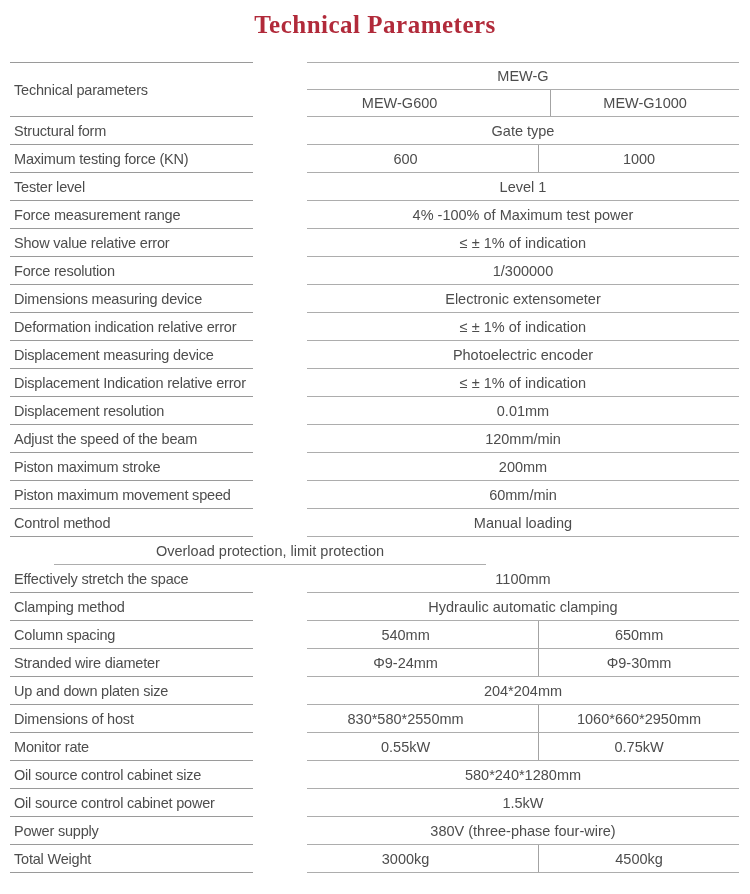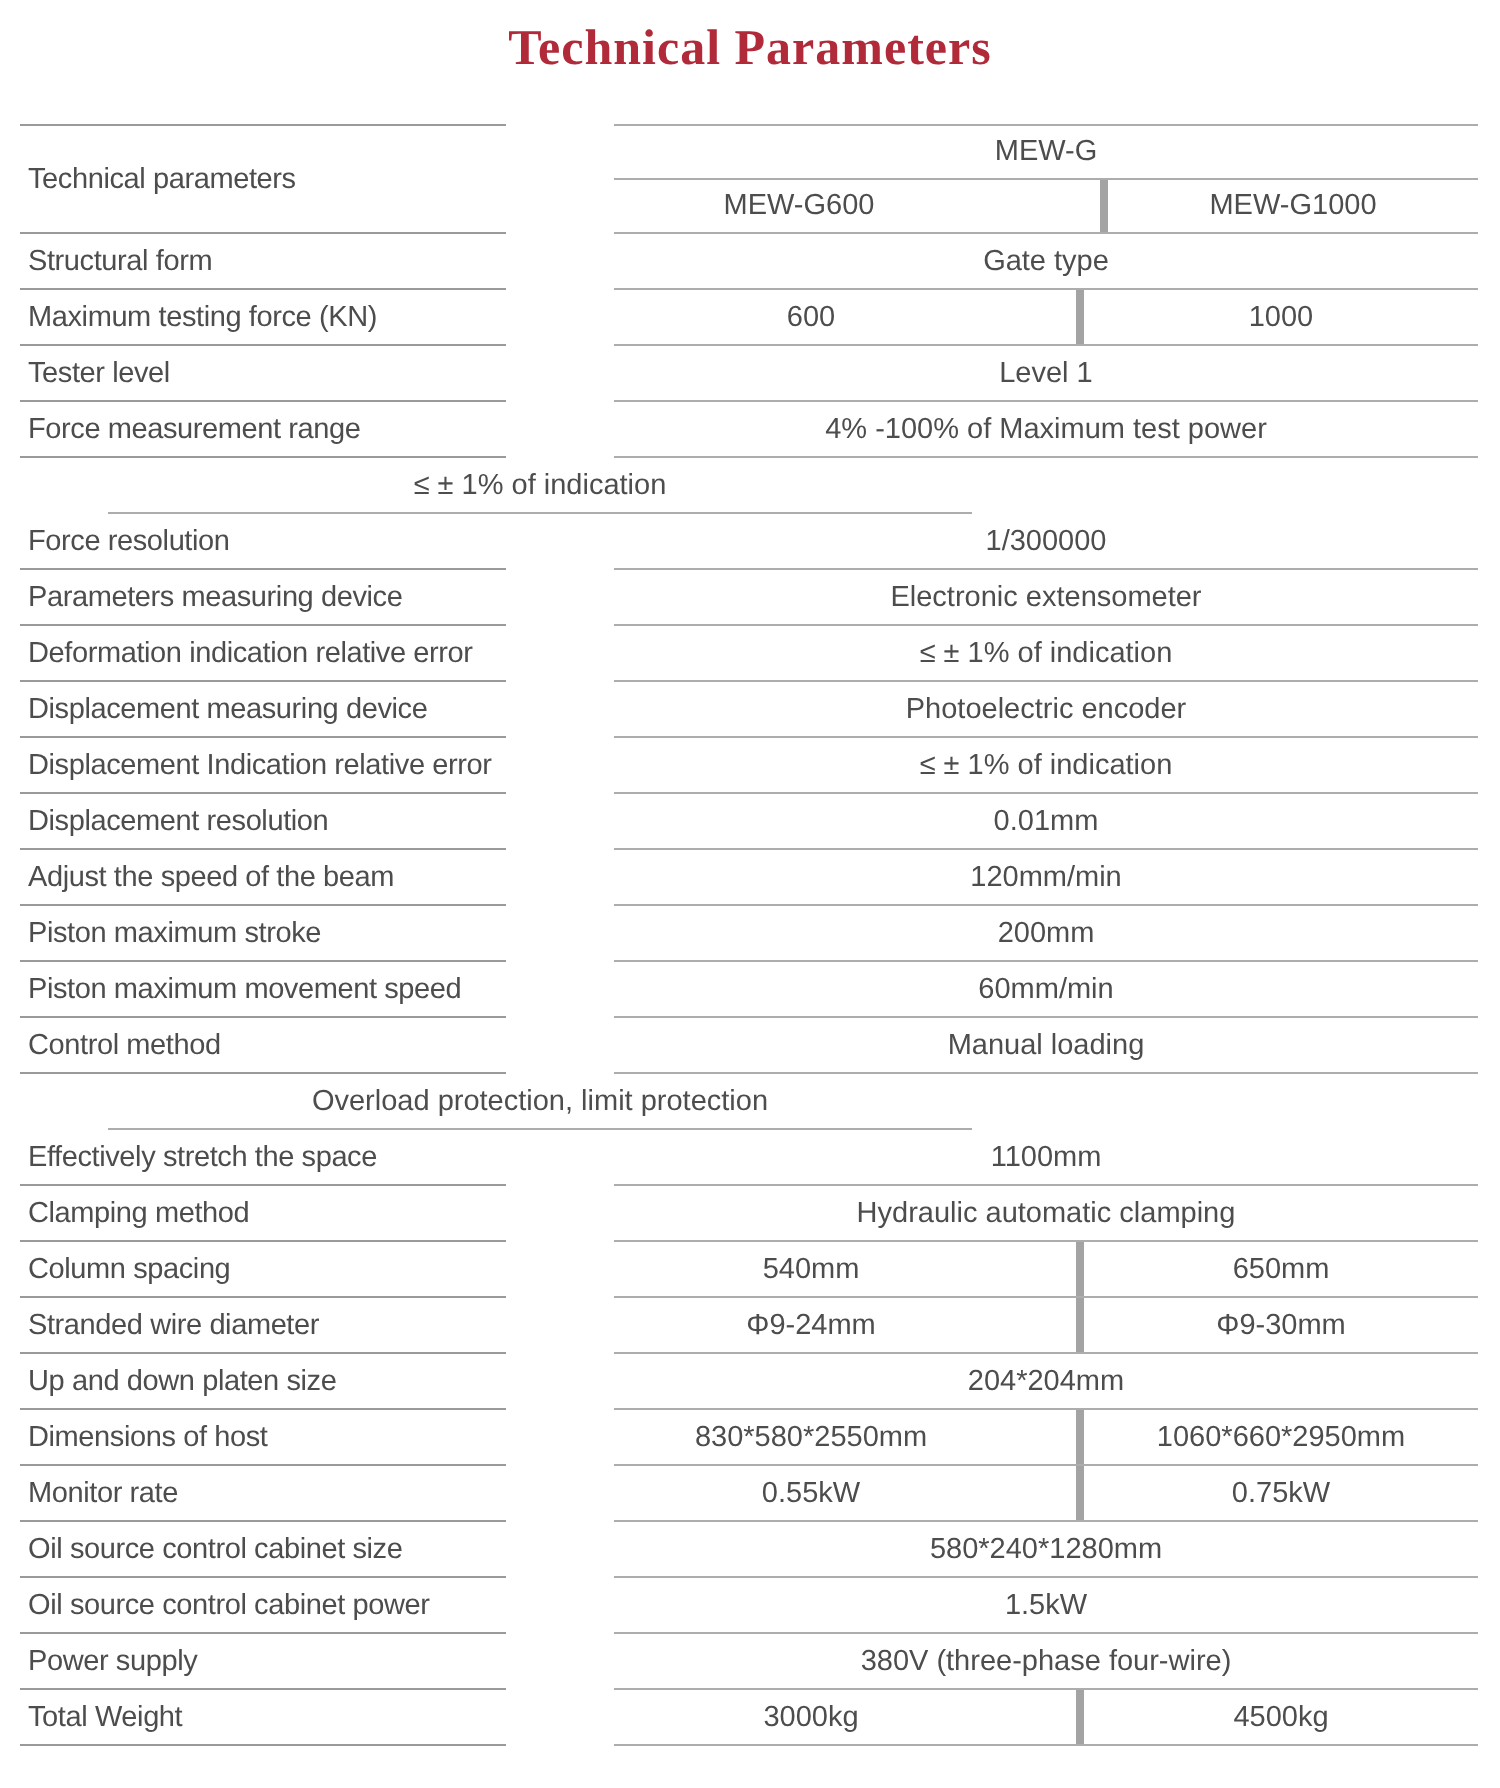--- a/index.html
+++ b/index.html
@@ -63,21 +63,21 @@
     border-bottom:1px solid #adadad;
     display:flex;align-items:stretch;gap:24px;
   }
   .mcol,.vcol{
     box-sizing:border-box;
     display:flex;align-items:center;justify-content:center;
     width:214px;
   }
   .mcol + .mcol, .vcol + .vcol{
     width:218px;
-    border-left:4px solid #a3a3a3;
+    border-left:1px solid #a3a3a3;
     margin-left:34px;
   }
   .vspan{
     flex:1;
     display:flex;align-items:center;justify-content:center;
   }
 </style>
 </head>
 <body>
 
@@ -129,36 +129,37 @@
 
   <div class="row">
     <div class="lcell">Force measurement range</div>
     <div class="gap"></div>
     <div class="rcell">
             <div class="vspan">4% -100% of Maximum test power</div>
           </div>
   </div>
 
   <div class="row">
+    <div class="lcell">Show value relative error</div>
     <div class="gap"></div>
     <div class="rcell">
             <div class="vspan">≤ ± 1% of indication</div>
           </div>
   </div>
 
   <div class="row">
     <div class="lcell">Force resolution</div>
     <div class="gap"></div>
     <div class="rcell">
             <div class="vspan">1/300000</div>
           </div>
   </div>
 
   <div class="row">
-    <div class="lcell">Parameters measuring device</div>
+    <div class="lcell">Dimensions measuring device</div>
     <div class="gap"></div>
     <div class="rcell">
             <div class="vspan">Electronic extensometer</div>
           </div>
   </div>
 
   <div class="row">
     <div class="lcell">Deformation indication relative error</div>
     <div class="gap"></div>
     <div class="rcell">

